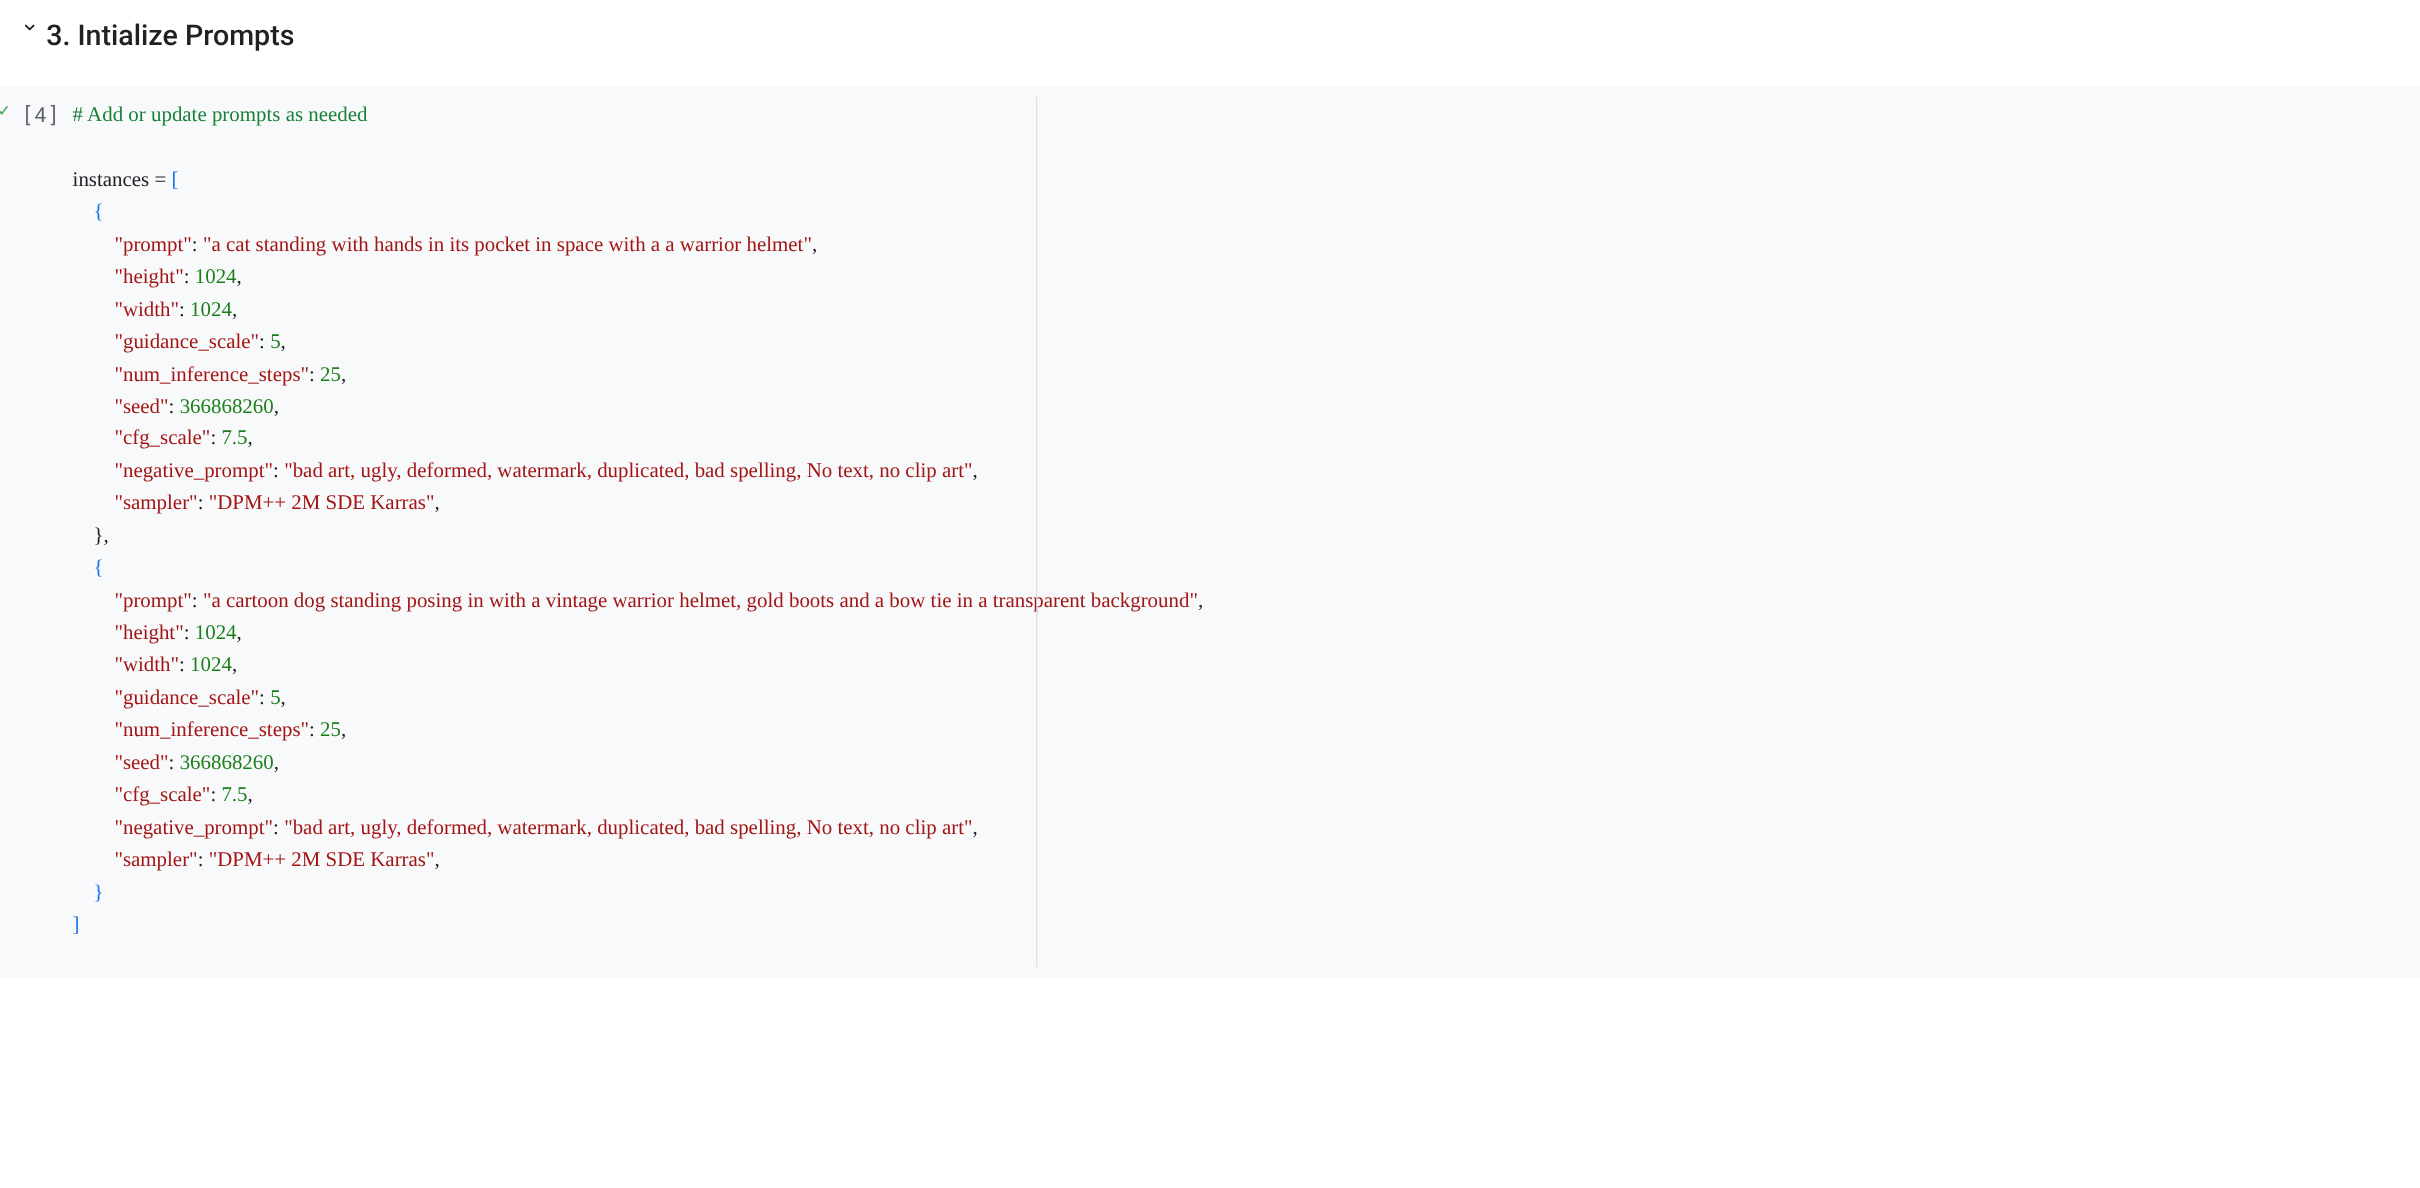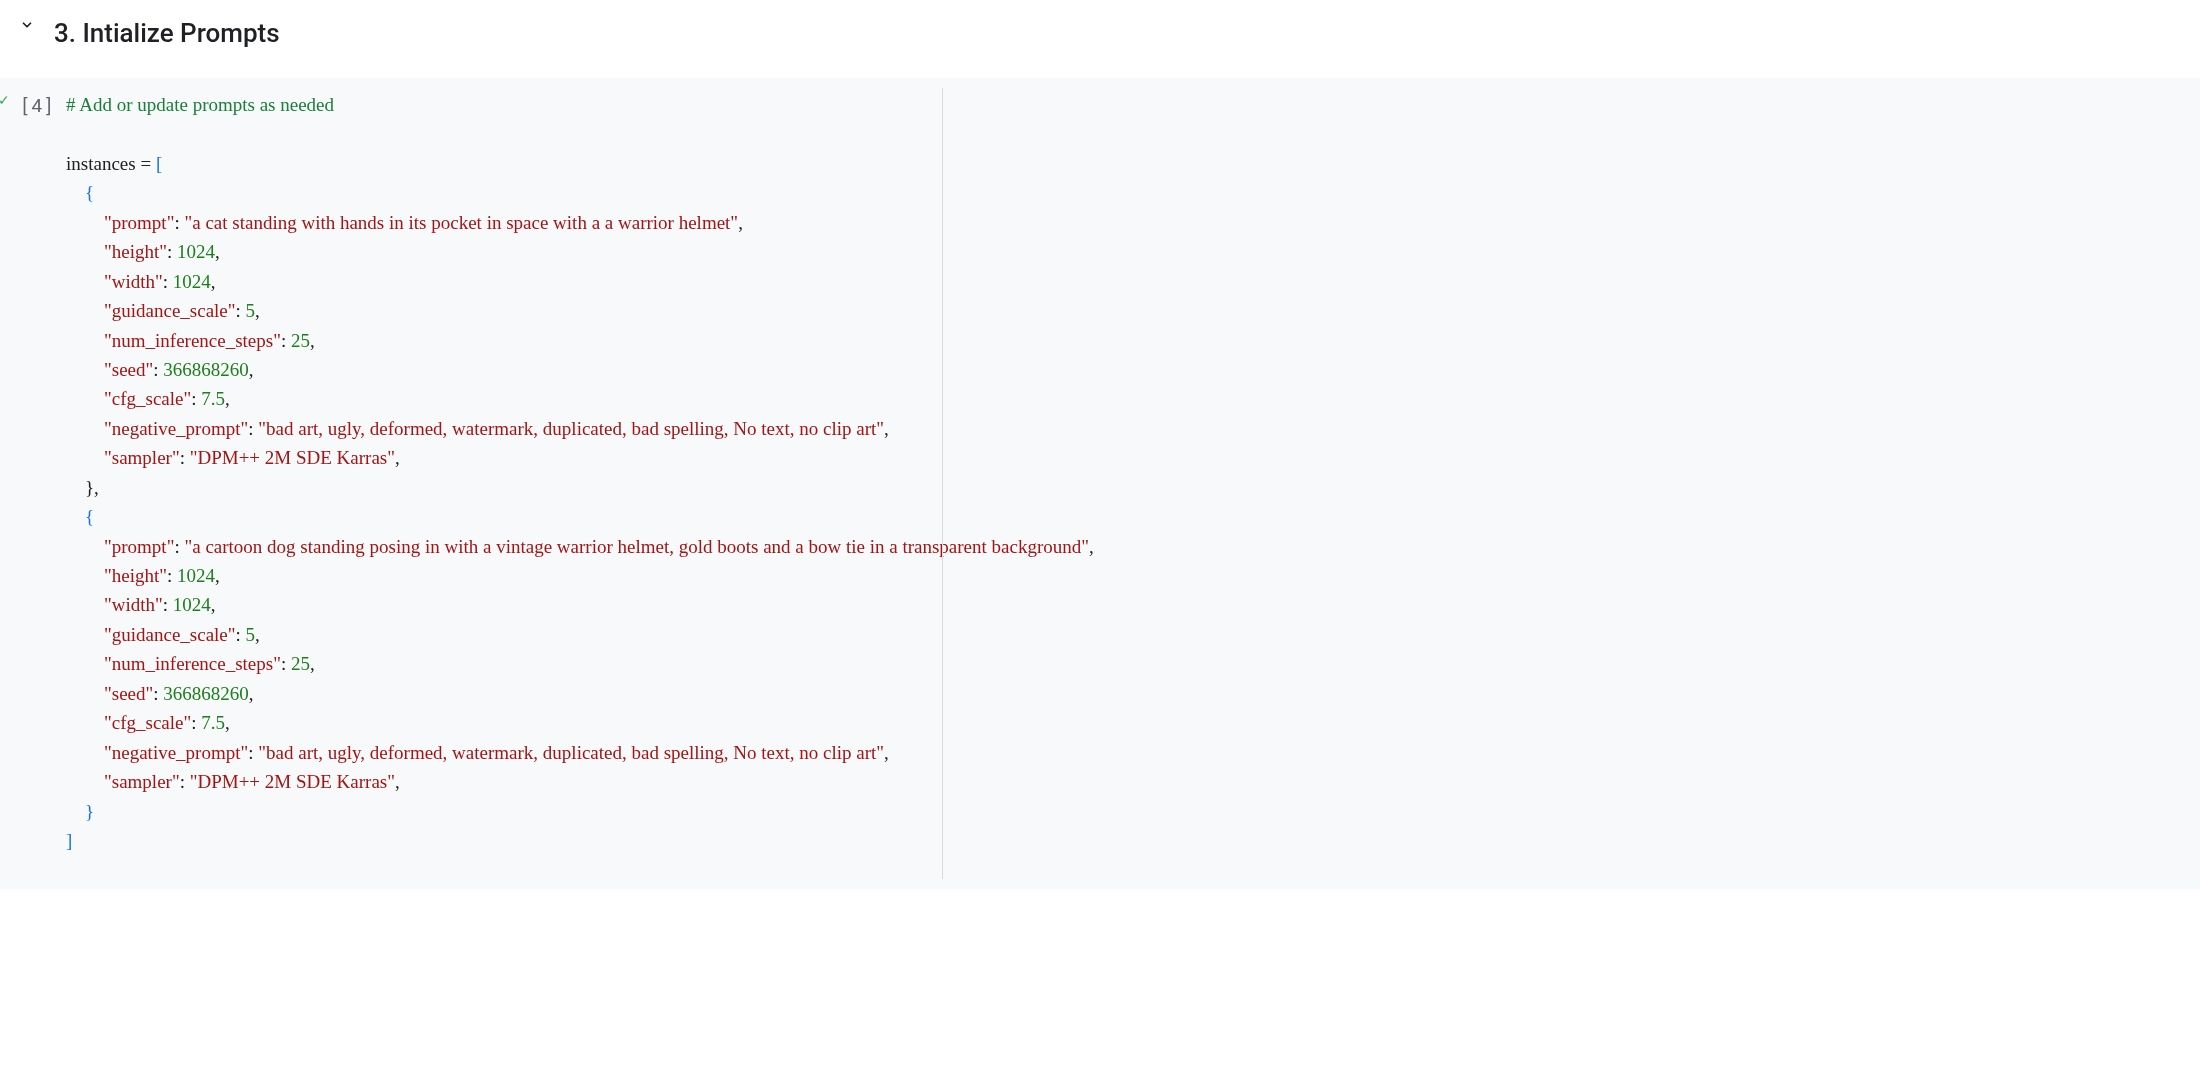--- a/index.html
+++ b/index.html
@@ -6,21 +6,21 @@
     margin: 0;
     padding: 0;
     font-family: -apple-system, BlinkMacSystemFont, "Segoe UI", Roboto, Helvetica, Arial, sans-serif;
     background: #ffffff;
     color: #202124;
   }
   .section-header {
     display: flex;
     align-items: flex-start;
     padding: 18px 20px 14px 20px;
-    gap: 20px;
+    gap: 8px;
   }
   .chevron {
     width: 14px;
     height: 14px;
     display: inline-flex;
     align-items: center;
     justify-content: center;
     cursor: pointer;
     color: #202124;
   }

